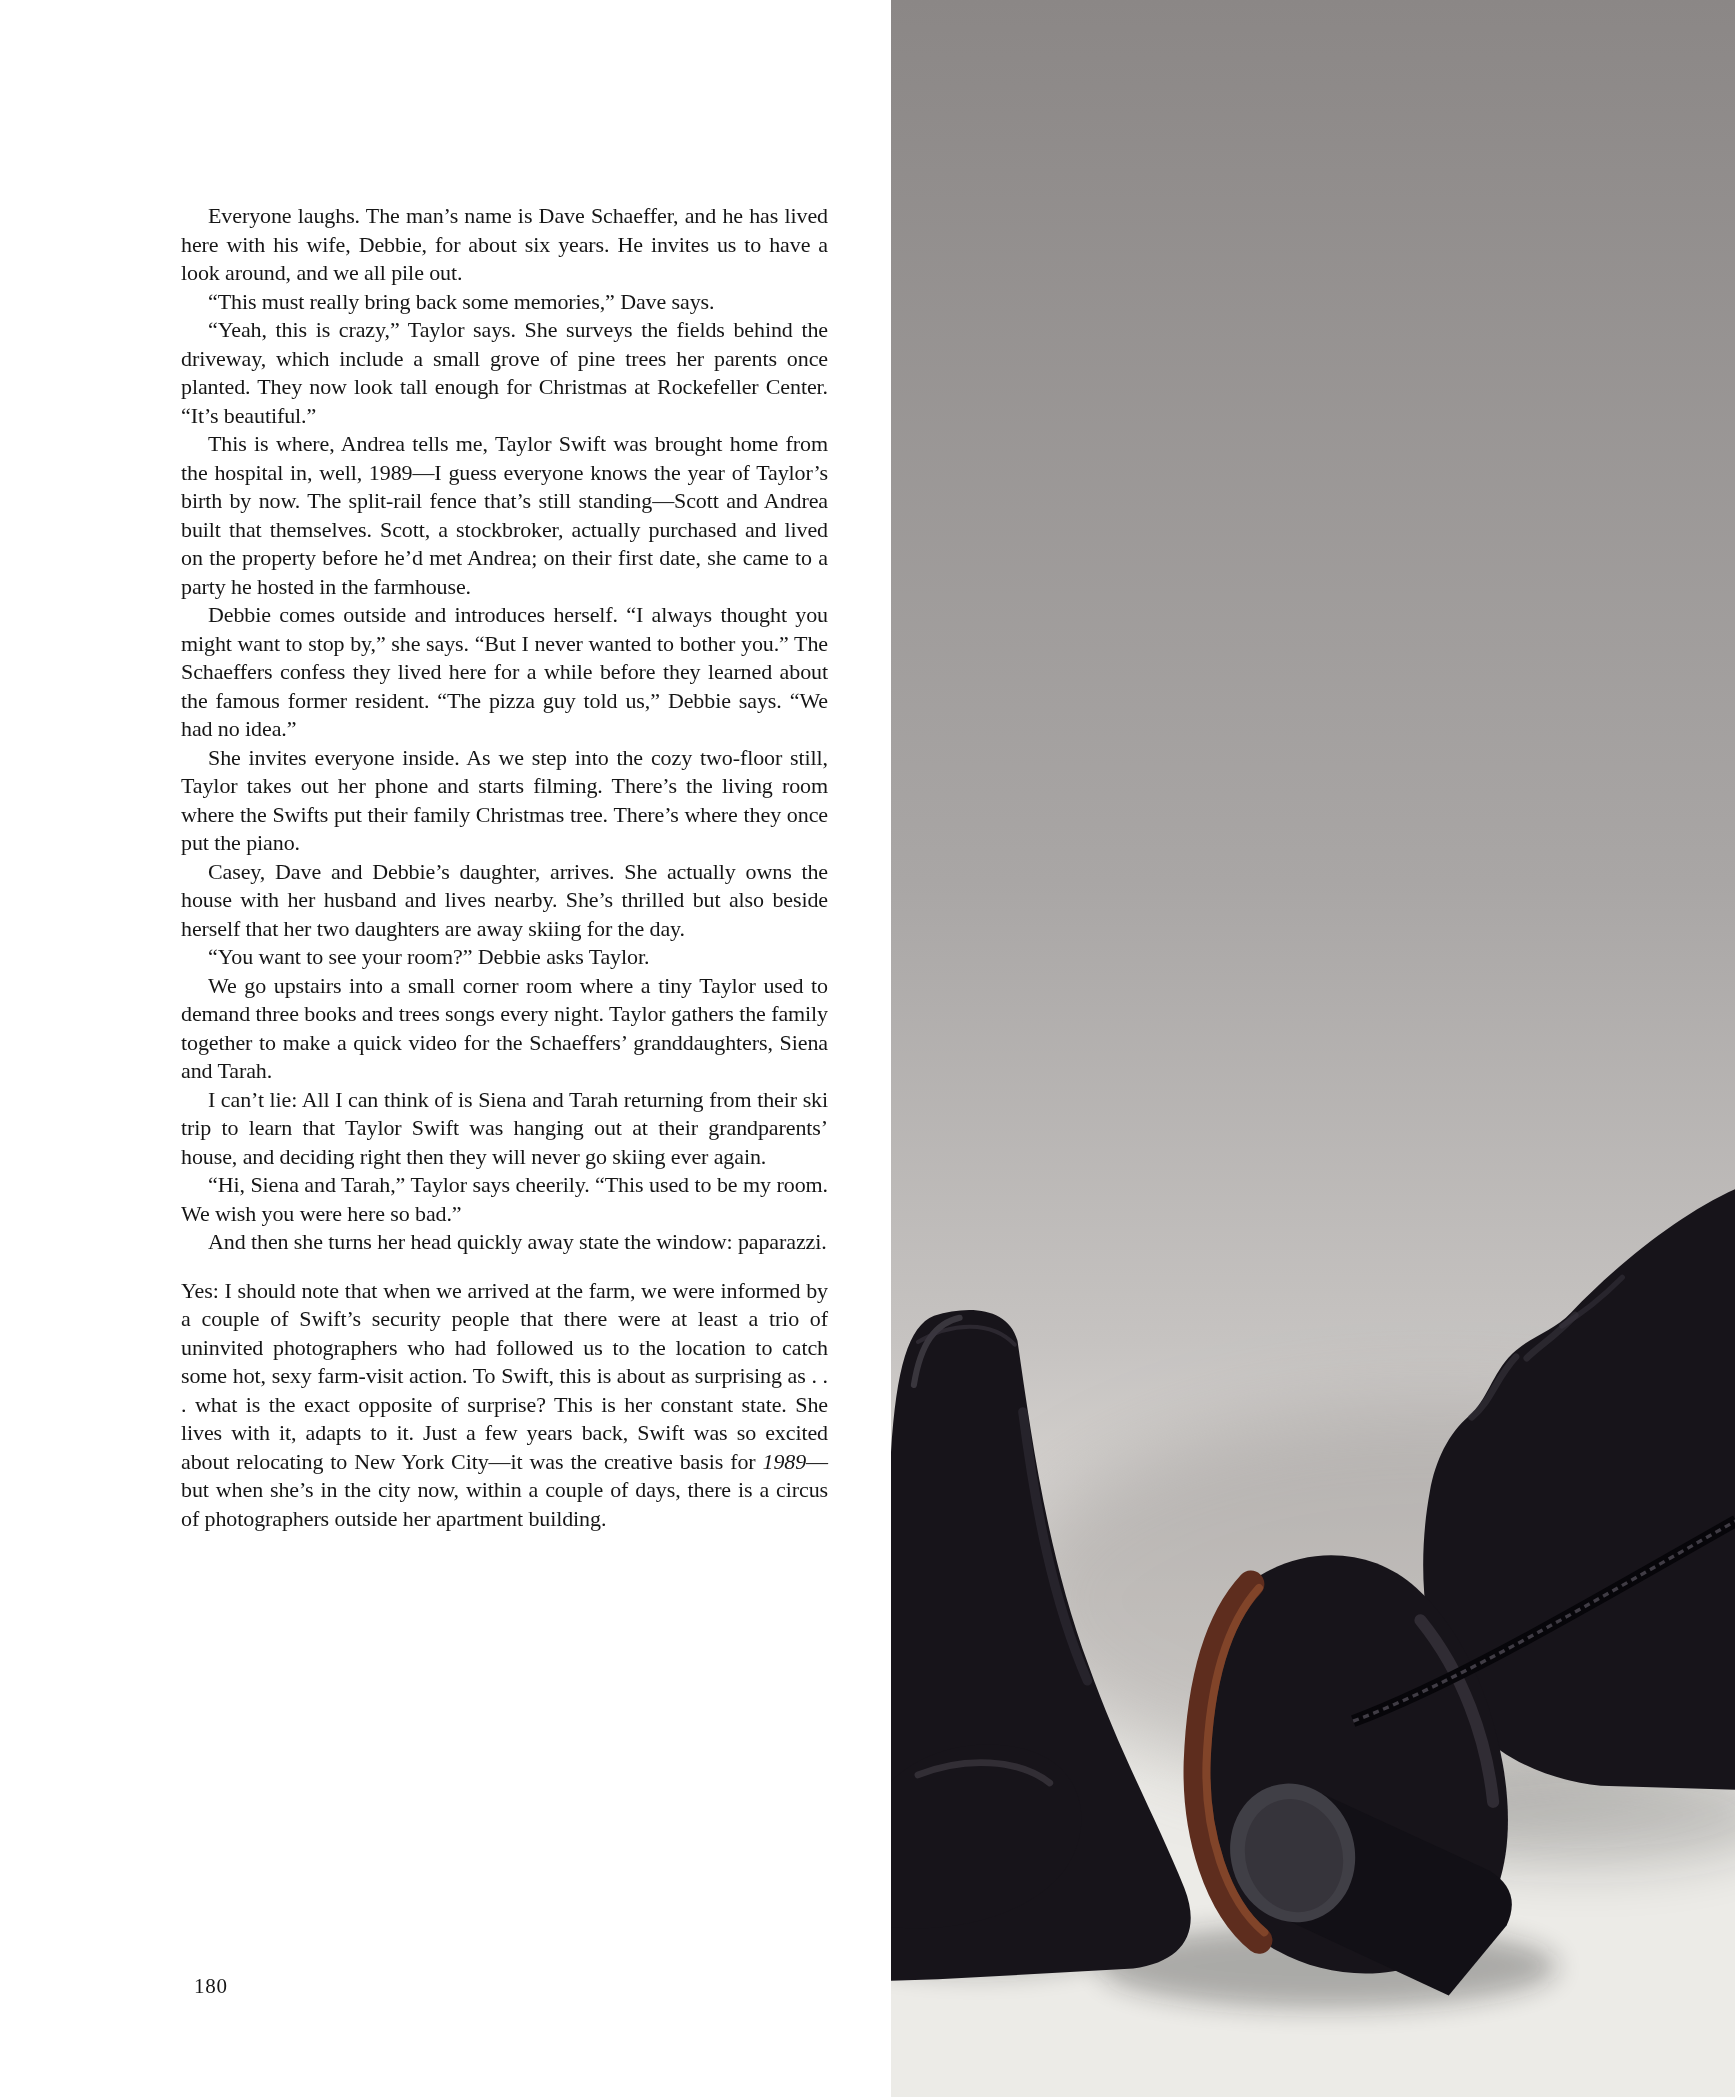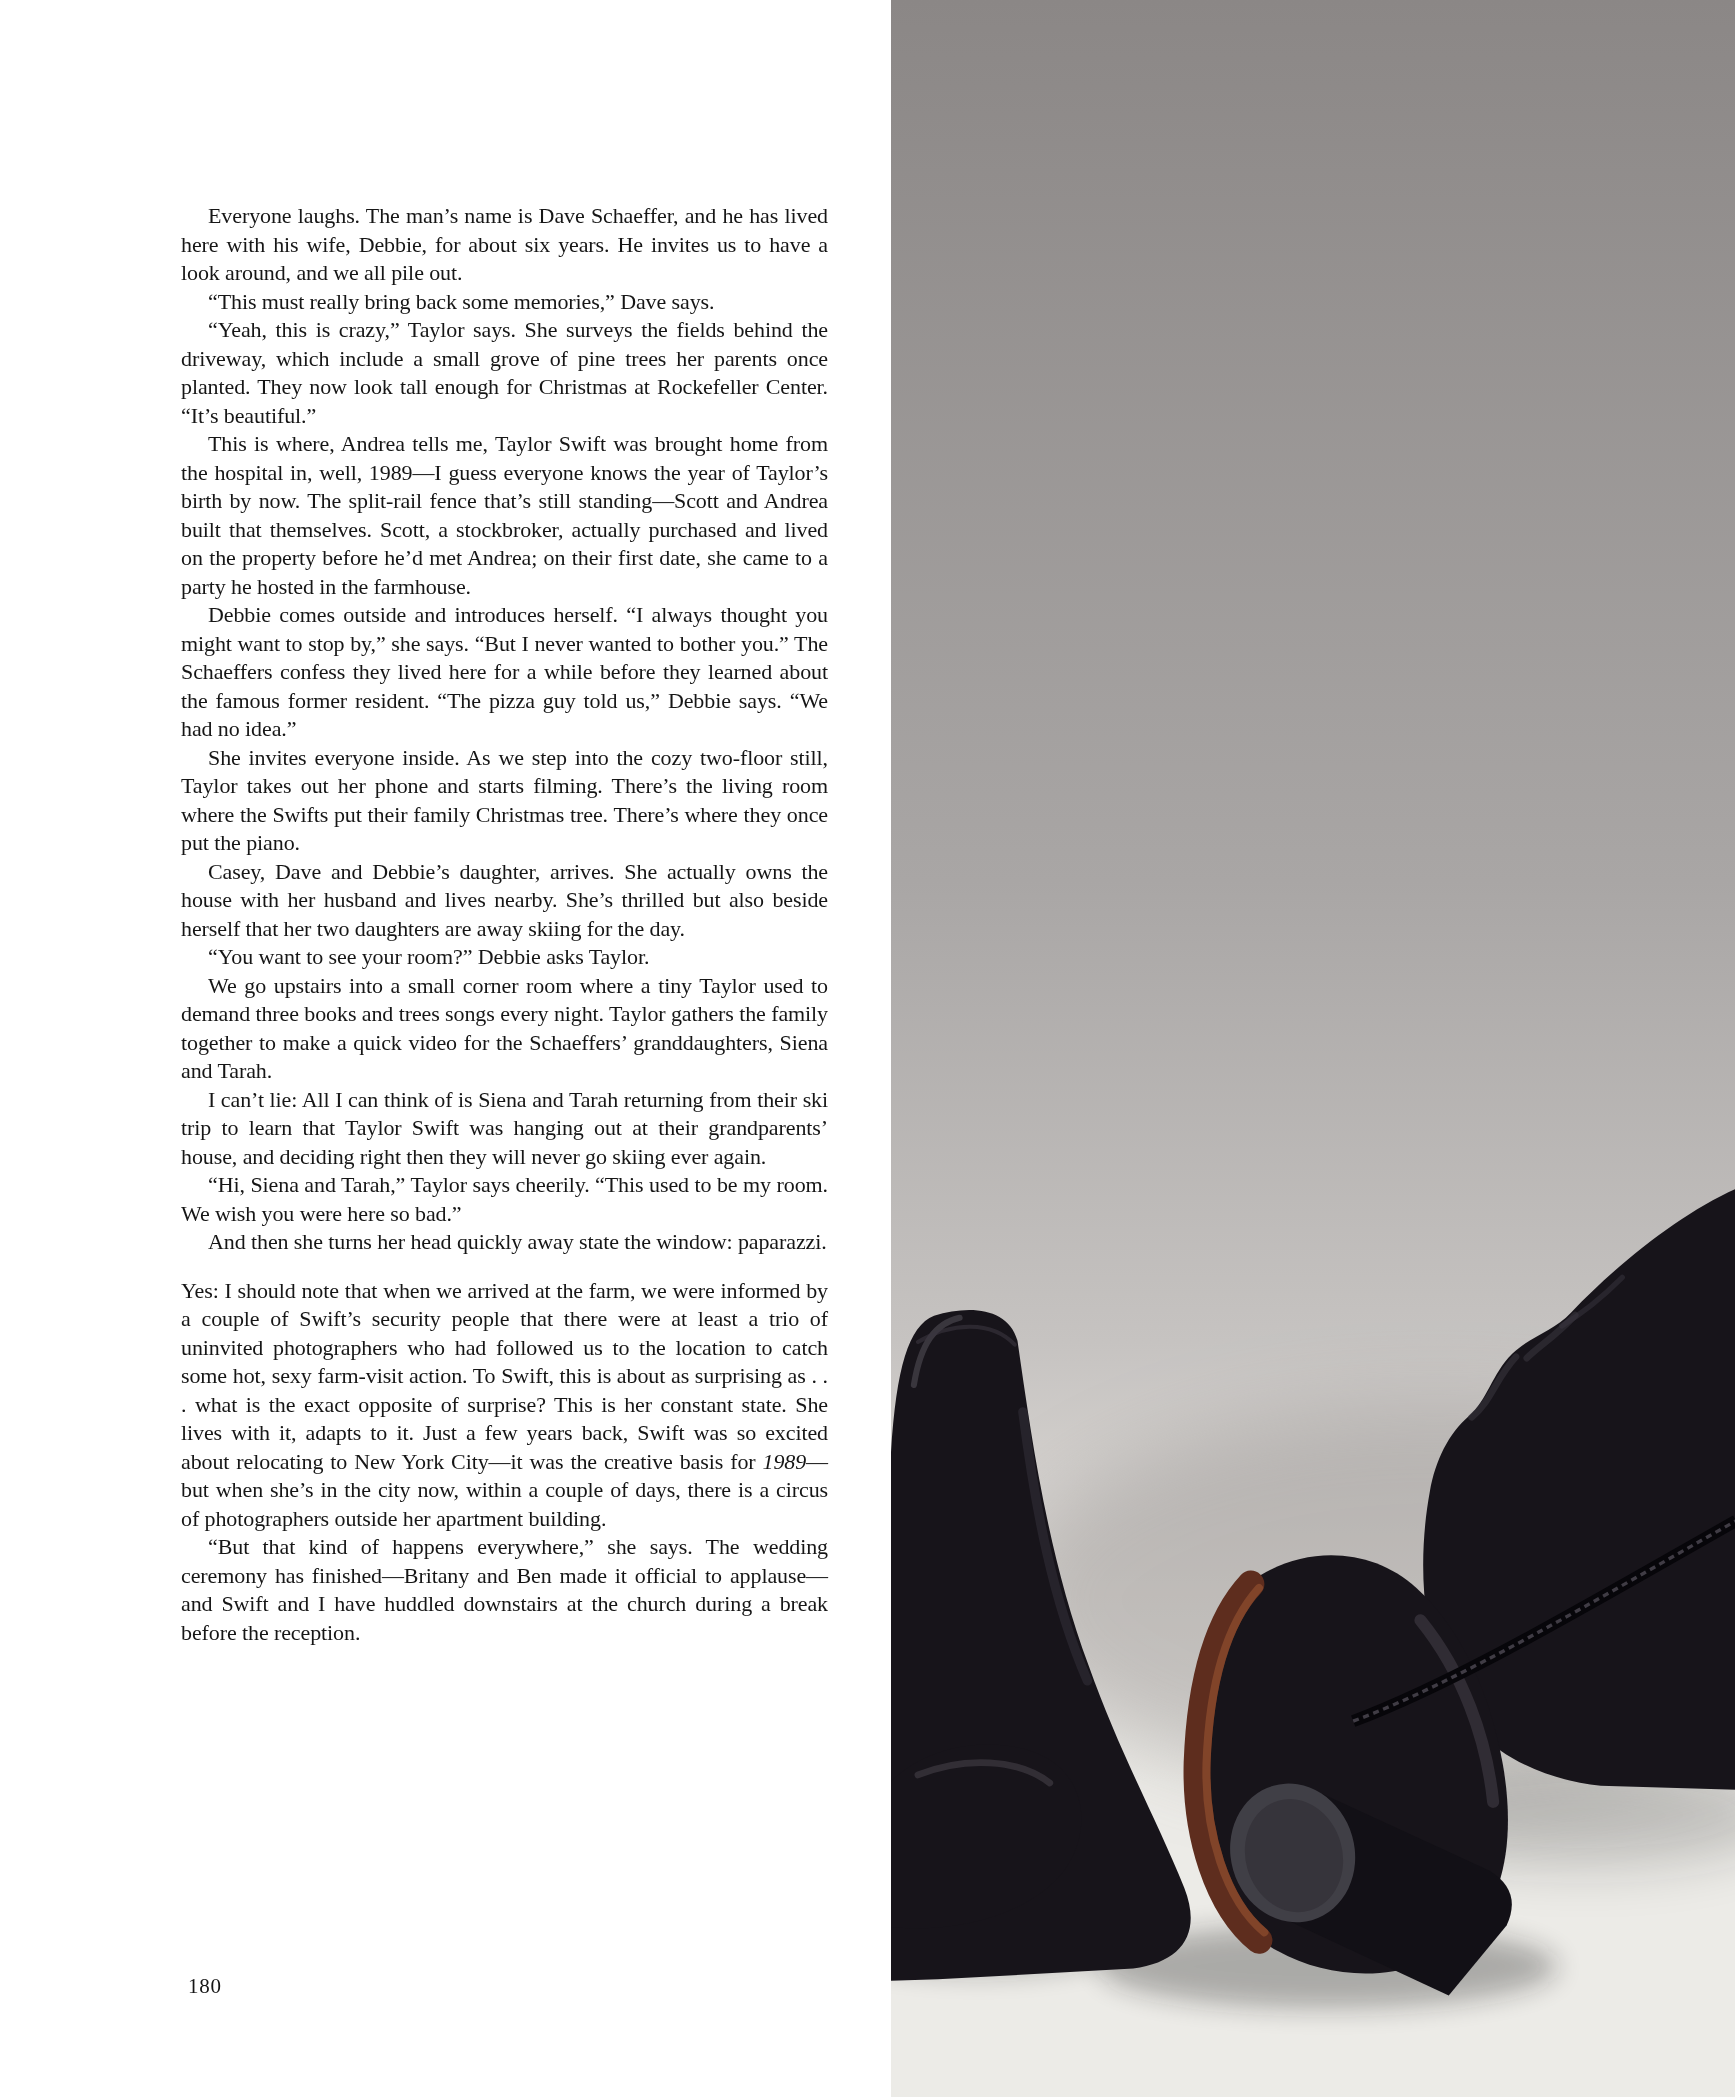--- a/index.html
+++ b/index.html
@@ -18,21 +18,21 @@
     font-size: 22px;
     line-height: 28.5px;
     text-align: justify;
     letter-spacing: -0.1px;
   }
   .text-col p { margin: 0; text-indent: 27px; }
   .text-col p.flush { text-indent: 0; margin-top: 20px; }
   .text-col em { font-style: italic; }
   .folio {
     position: absolute;
-    left: 188px; top: 1974px;
+    left: 194px; top: 1974px;
     font-size: 21px;
     color: #161616;
     letter-spacing: 0.7px;
   }
   figure.photo {
     position: absolute;
     left: 891px; top: 0;
     width: 845px; height: 2097px;
     margin: 0;
   }
@@ -50,21 +50,20 @@
     <p>This is where, Andrea tells me, Taylor Swift was brought home from the hospital in, well, 1989—I guess everyone knows the year of Taylor’s birth by now. The split-rail fence that’s still standing—Scott and Andrea built that themselves. Scott, a stockbroker, actually purchased and lived on the property before he’d met Andrea; on their first date, she came to a party he hosted in the farmhouse.</p>
     <p>Debbie comes outside and introduces herself. “I always thought you might want to stop by,” she says. “But I never wanted to bother you.” The Schaeffers confess they lived here for a while before they learned about the famous former resident. “The pizza guy told us,” Debbie says. “We had no idea.”</p>
     <p>She invites everyone inside. As we step into the cozy two-floor still, Taylor takes out her phone and starts filming. There’s the living room where the Swifts put their family Christmas tree. There’s where they once put the piano.</p>
     <p>Casey, Dave and Debbie’s daughter, arrives. She actually owns the house with her husband and lives nearby. She’s thrilled but also beside herself that her two daughters are away skiing for the day.</p>
     <p>“You want to see your room?” Debbie asks Taylor.</p>
     <p>We go upstairs into a small corner room where a tiny Taylor used to demand three books and trees songs every night. Taylor gathers the family together to make a quick video for the Schaeffers’ granddaughters, Siena and Tarah.</p>
     <p>I can’t lie: All I can think of is Siena and Tarah returning from their ski trip to learn that Taylor Swift was hanging out at their grandparents’ house, and deciding right then they will never go skiing ever again.</p>
     <p>“Hi, Siena and Tarah,” Taylor says cheerily. “This used to be my room. We wish you were here so bad.”</p>
     <p>And then she turns her head quickly away state the window: paparazzi.</p>
     <p class="flush"><span>Yes: I should note that when we arrived at the farm, we were informed by a couple of Swift’s security people that there were at least a trio of uninvited photographers who had followed us to the location to catch some hot, sexy farm-visit action. To Swift, this is about as surprising as . . . what is the exact opposite of surprise? This is her constant state. She lives with it, adapts to it. Just a few years back, Swift was so excited about relocating to New York City—it was the creative basis for </span><em>1989</em><span>—but when she’s in the city now, within a couple of days, there is a circus of photographers outside her apartment building.</span></p>
-    <p>“But that kind of happens everywhere,” she says. The wedding ceremony has finished—Britany and Ben made it official to applause—and Swift and I have huddled downstairs at the church during a break before the reception.</p>
   </section>
 
   <div class="folio">180</div>
 
   <figure class="photo">
     <svg viewBox="0 0 1256 3119" preserveAspectRatio="none">
       <defs>
         <linearGradient id="wallGrad" x1="0" y1="0" x2="0" y2="1">
           <stop offset="0" stop-color="#8b8786"></stop>
           <stop offset="0.42" stop-color="#a9a6a5"></stop>

